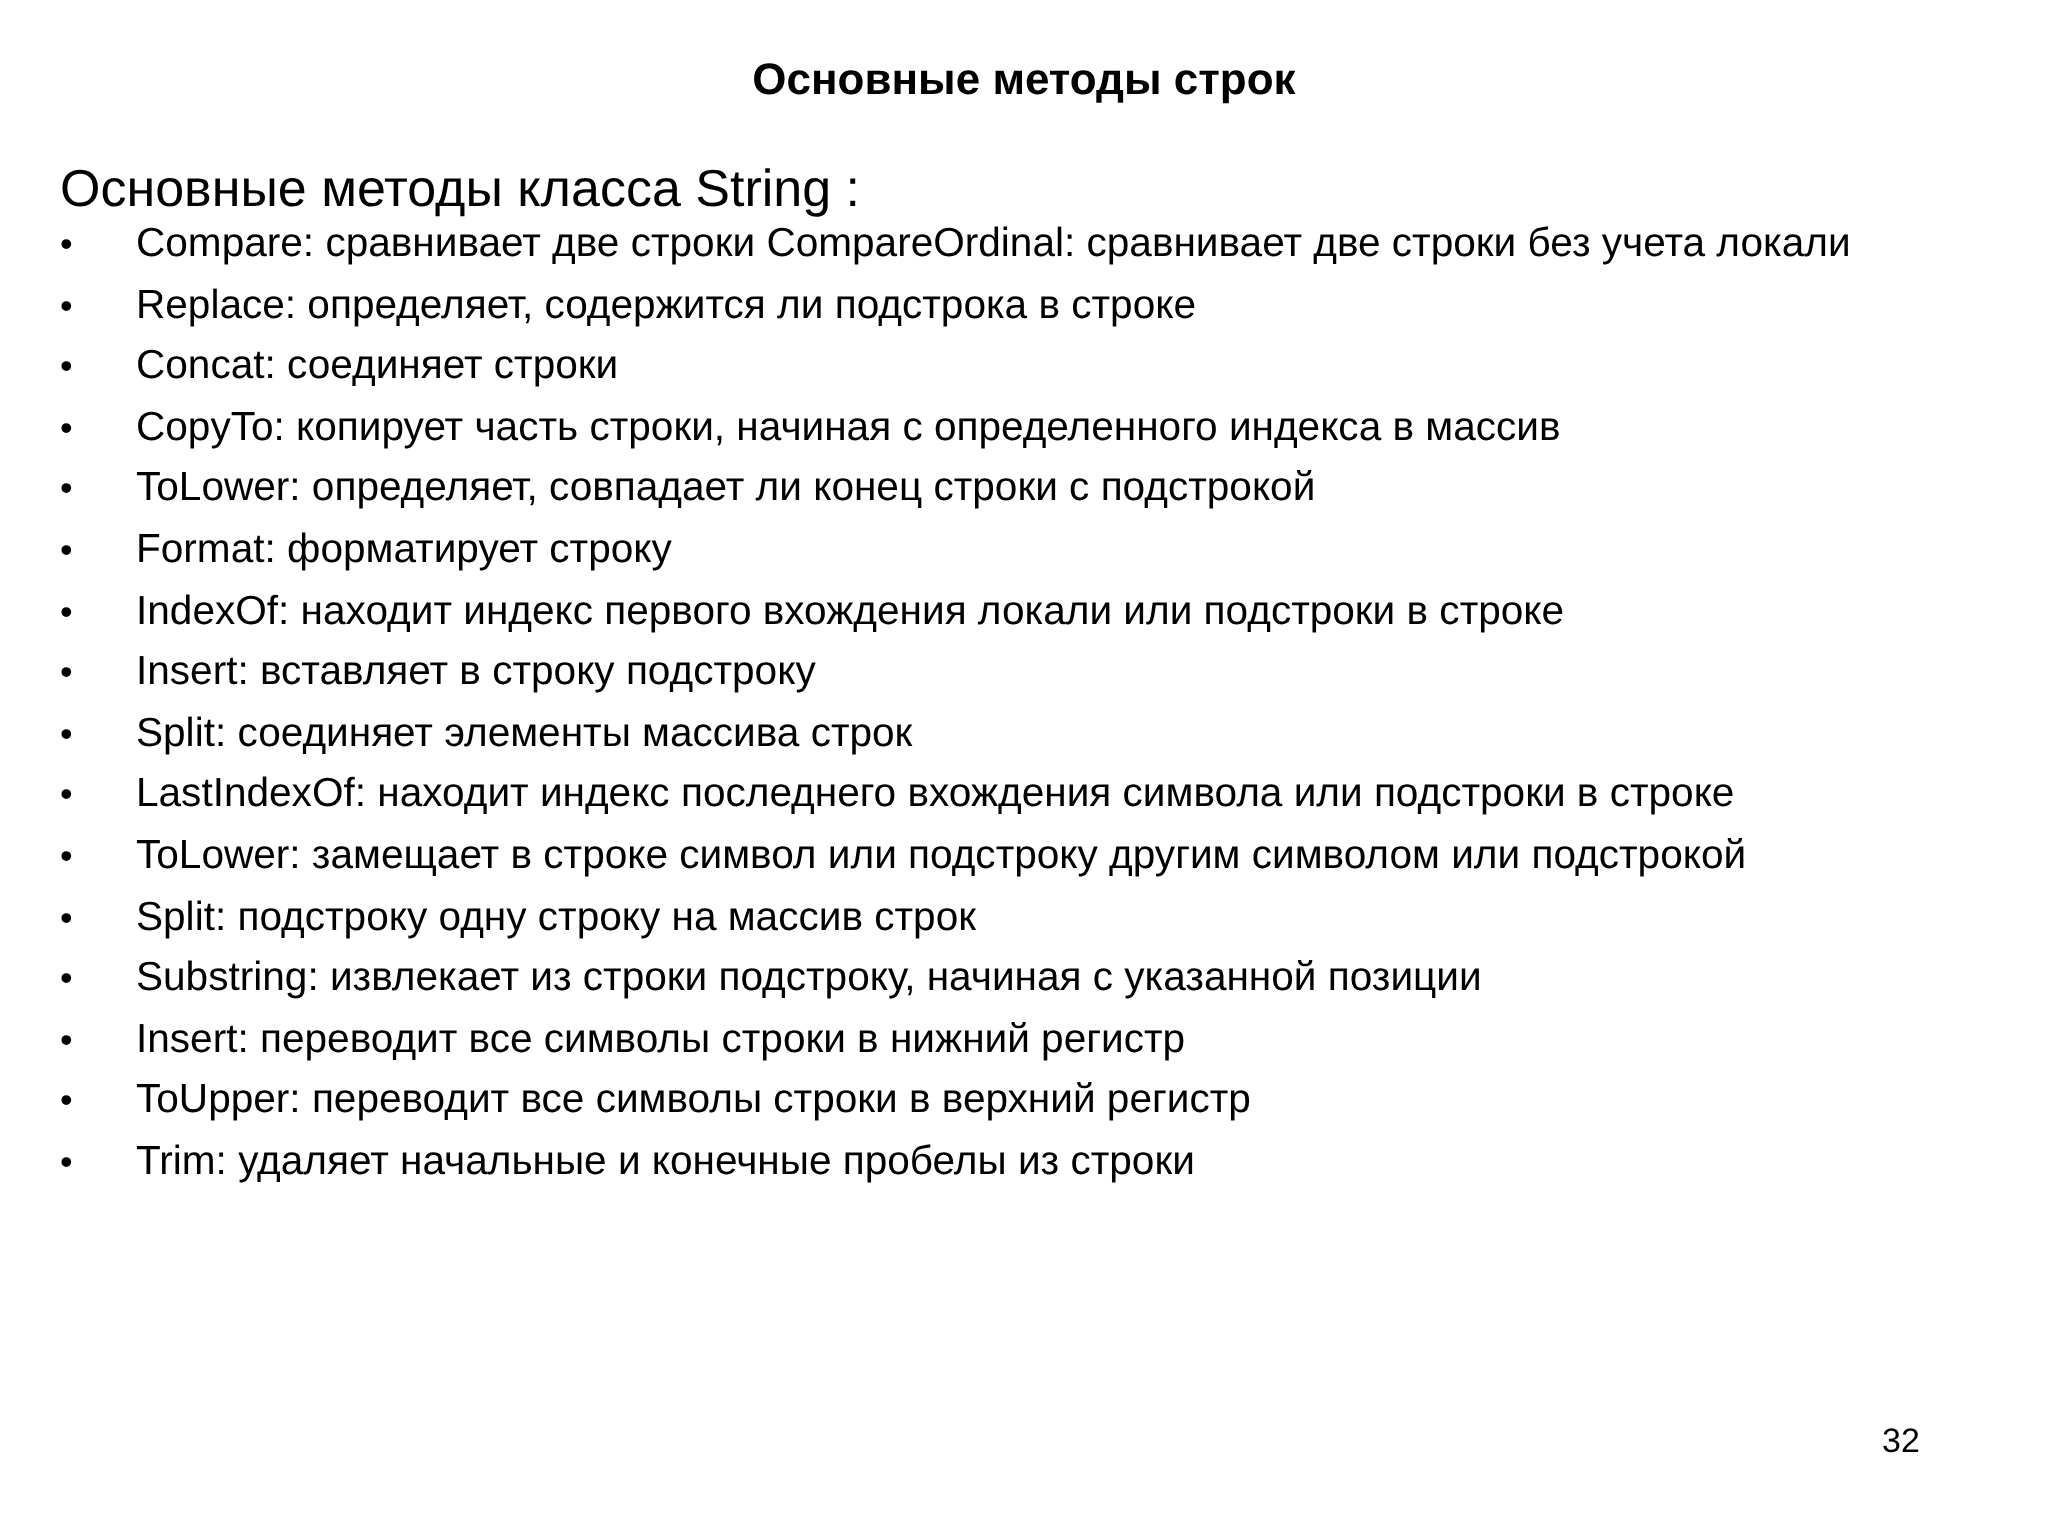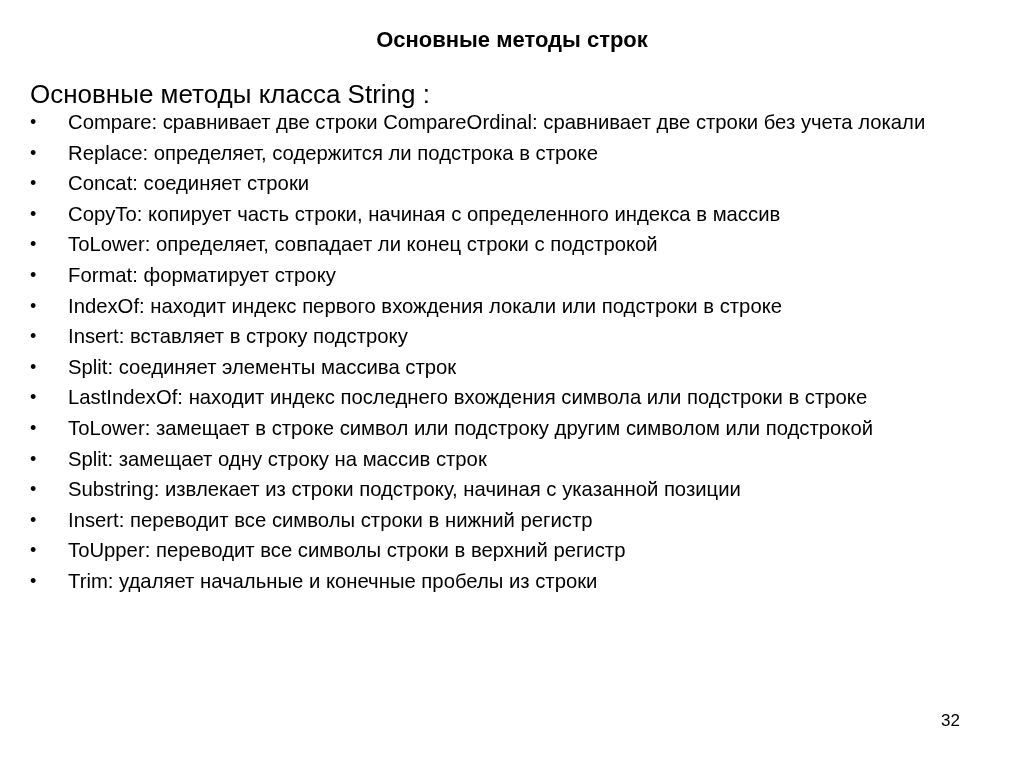--- a/index.html
+++ b/index.html
@@ -25,20 +25,20 @@
       <li class="item"><span class="bullet">•</span><span class="term">Replace:</span><span class="desc"> определяет, содержится ли подстрока в строке</span></li>
       <li class="item"><span class="bullet">•</span><span class="term">Concat</span><span class="desc">: соединяет строки</span></li>
       <li class="item"><span class="bullet">•</span><span class="term">CopyTo:</span><span class="desc"> копирует часть строки, начиная с определенного индекса в массив</span></li>
       <li class="item"><span class="bullet">•</span><span class="term">ToLower:</span><span class="desc"> определяет, совпадает ли конец строки с подстрокой</span></li>
       <li class="item"><span class="bullet">•</span><span class="term">Format</span><span class="desc">: форматирует строку</span></li>
       <li class="item"><span class="bullet">•</span><span class="term">IndexOf</span><span class="desc">: находит индекс первого вхождения локали или подстроки в строке</span></li>
       <li class="item"><span class="bullet">•</span><span class="term">Insert:</span><span class="desc"> вставляет в строку подстроку</span></li>
       <li class="item"><span class="bullet">•</span><span class="term">Split:</span><span class="desc"> соединяет элементы массива строк</span></li>
       <li class="item"><span class="bullet">•</span><span class="term">LastIndexOf</span><span class="desc">: находит индекс последнего вхождения символа или подстроки в строке</span></li>
       <li class="item"><span class="bullet">•</span><span class="term">ToLower:</span><span class="desc"> замещает в строке символ или подстроку другим символом или подстрокой</span></li>
-      <li class="item"><span class="bullet">•</span><span class="term">Split:</span><span class="desc"> замещает одну строку на массив строк</span></li>
+      <li class="item"><span class="bullet">•</span><span class="term">Split:</span><span class="desc"> подстроку одну строку на массив строк</span></li>
       <li class="item"><span class="bullet">•</span><span class="term">Substring</span><span class="desc">: извлекает из строки подстроку, начиная с указанной позиции</span></li>
       <li class="item"><span class="bullet">•</span><span class="term">Insert</span><span class="desc">: переводит все символы строки в нижний регистр</span></li>
       <li class="item"><span class="bullet">•</span><span class="term">ToUpper</span><span class="desc">: переводит все символы строки в верхний регистр</span></li>
       <li class="item"><span class="bullet">•</span><span class="term">Trim</span><span class="desc">: удаляет начальные и конечные пробелы из строки</span></li>
     </ul>
   <div class="page-num">32</div>
 </div>
 
 </body></html>

